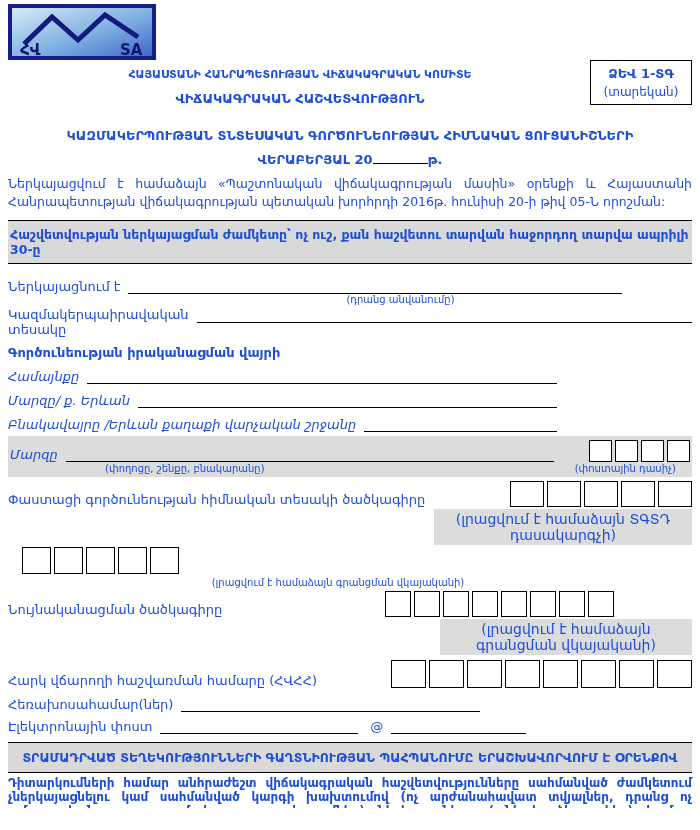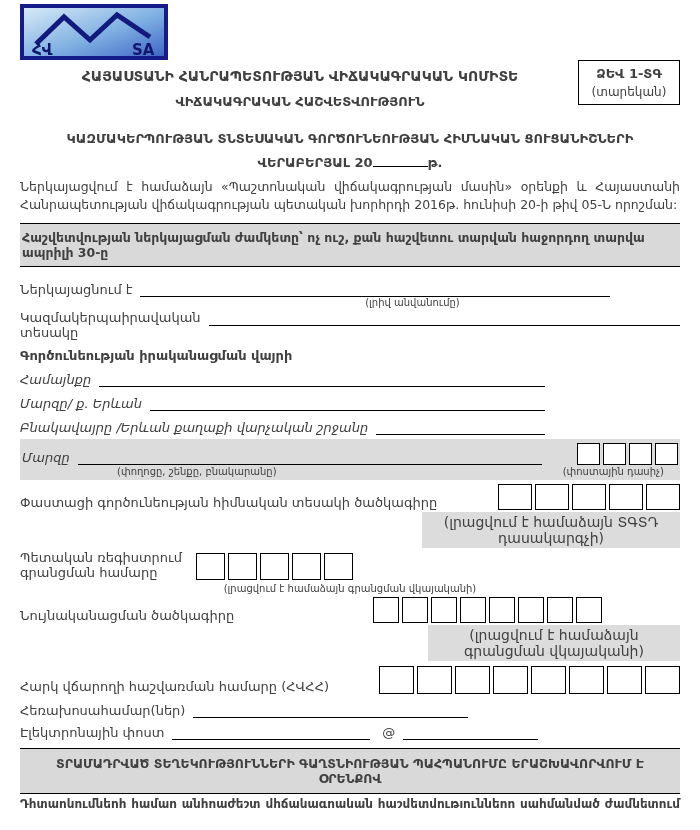--- a/index.html
+++ b/index.html
@@ -1,24 +1,24 @@
 <!DOCTYPE html>
 <html><head>
 <meta charset="utf-8">
 <style>
   html,body{margin:0;padding:0;background:#ffffff;}
-  .page{width:700px;height:808px;box-sizing:border-box;background:#fff;color:#404040;
-        font-family:"DejaVu Sans","Liberation Sans",sans-serif;padding:4px 20px;overflow:hidden;position:relative;}
+  .page{width:700px;height:808px;box-sizing:border-box;background:#fff;color:#1d4ed8;
+        font-family:"DejaVu Sans","Liberation Sans",sans-serif;padding:4px 8px;overflow:hidden;position:relative;}
   .header{position:relative;}
   .logo{display:block;}
   .formbox{position:absolute;top:56px;right:0;width:94px;border:1px solid #000;background:#fff;
            text-align:center;padding:5px 3px;}
   .formbox .l1{font-weight:bold;font-size:13px;}
   .formbox .l2{font-size:12px;margin-top:4px;}
-  .h1{margin:8px 100px 0 0;text-align:center;font-weight:bold;font-size:14px;}
+  .h1{margin:8px 100px 0 0;text-align:center;font-weight:bold;font-size:11px;}
   .h2{margin:10px 100px 0 0;text-align:center;font-weight:bold;font-size:13px;}
   .t1{margin-top:22px;text-align:center;font-weight:bold;font-size:13px;}
   .t2{margin-top:7px;text-align:center;font-weight:bold;font-size:13px;}
   .blank{display:inline-block;width:55px;border-bottom:1px solid #000;height:13px;}
   .intro{margin:8px 0 0 0;font-size:12.5px;line-height:1.45;text-align:justify;}
   .band{background:#d9d9d9;border-top:1px solid #000;border-bottom:1px solid #000;}
   .deadline{margin-top:9px;font-weight:bold;font-size:12.5px;padding:6px 2px;}
   .row{display:flex;align-items:flex-end;font-size:13px;}
   .lbl{white-space:nowrap;}
   .uline{flex:1 1 auto;border-bottom:1px solid #000;height:15px;margin-left:8px;}
@@ -73,21 +73,21 @@
   </div>
 
   <p class="intro">Ներկայացվում է համաձայն «Պաշտոնական վիճակագրության մասին» օրենքի և Հայաստանի Հանրապետության վիճակագրության պետական խորհրդի 2016թ. հունիսի 20-ի թիվ 05-Ն որոշման:</p>
 
   <div class="band deadline">Հաշվետվության ներկայացման ժամկետը՝ ոչ ուշ, քան հաշվետու տարվան հաջորդող տարվա ապրիլի 30-ը</div>
 
   <div class="row" style="margin-top:14px;">
     <span class="lbl">Ներկայացնում է</span>
     <span class="uline" style="margin-right:70px;"></span>
   </div>
-  <div class="hint" style="margin-left:165px;width:455px;text-align:center;">(լրիվ անվանումը)</div>
+  <div class="hint" style="margin-left:165px;width:455px;text-align:center;">(դրանց անվանումը)</div>
 
   <div class="row" style="margin-top:2px;align-items:center;">
     <span class="lbl"><span>Կազմակերպաիրավական</span><br><span>տեսակը</span></span>
     <span class="uline" style="height:1px;"></span>
   </div>
 
   <div class="bold-head">Գործունեության իրականացման վայրի</div>
 
   <div class="row" style="margin-top:8px;">
     <span class="lbl it">Համայնքը</span>
@@ -127,21 +127,20 @@
         <span class="box"></span>
         <span class="box"></span>
         <span class="box"></span>
         <span class="box"></span>
         <span class="box"></span>
       </span>
   </div>
   <div class="strip" style="width:258px;margin-left:auto;margin-top:2px;">(լրացվում է համաձայն ՏԳՏԴ դասակարգչի)</div>
 
   <div class="row" style="margin-top:2px;">
-    <span class="lbl"><span>Պետական ռեգիստրում</span><br><span>գրանցման համարը</span></span>
     <span class="boxes b-reg" style="margin-left:14px;">
         <span class="box"></span>
         <span class="box"></span>
         <span class="box"></span>
         <span class="box"></span>
         <span class="box"></span>
       </span>
   </div>
   <div class="hint" style="margin-left:140px;width:380px;text-align:center;margin-top:3px;">(լրացվում է համաձայն գրանցման վկայականի)</div>
 

